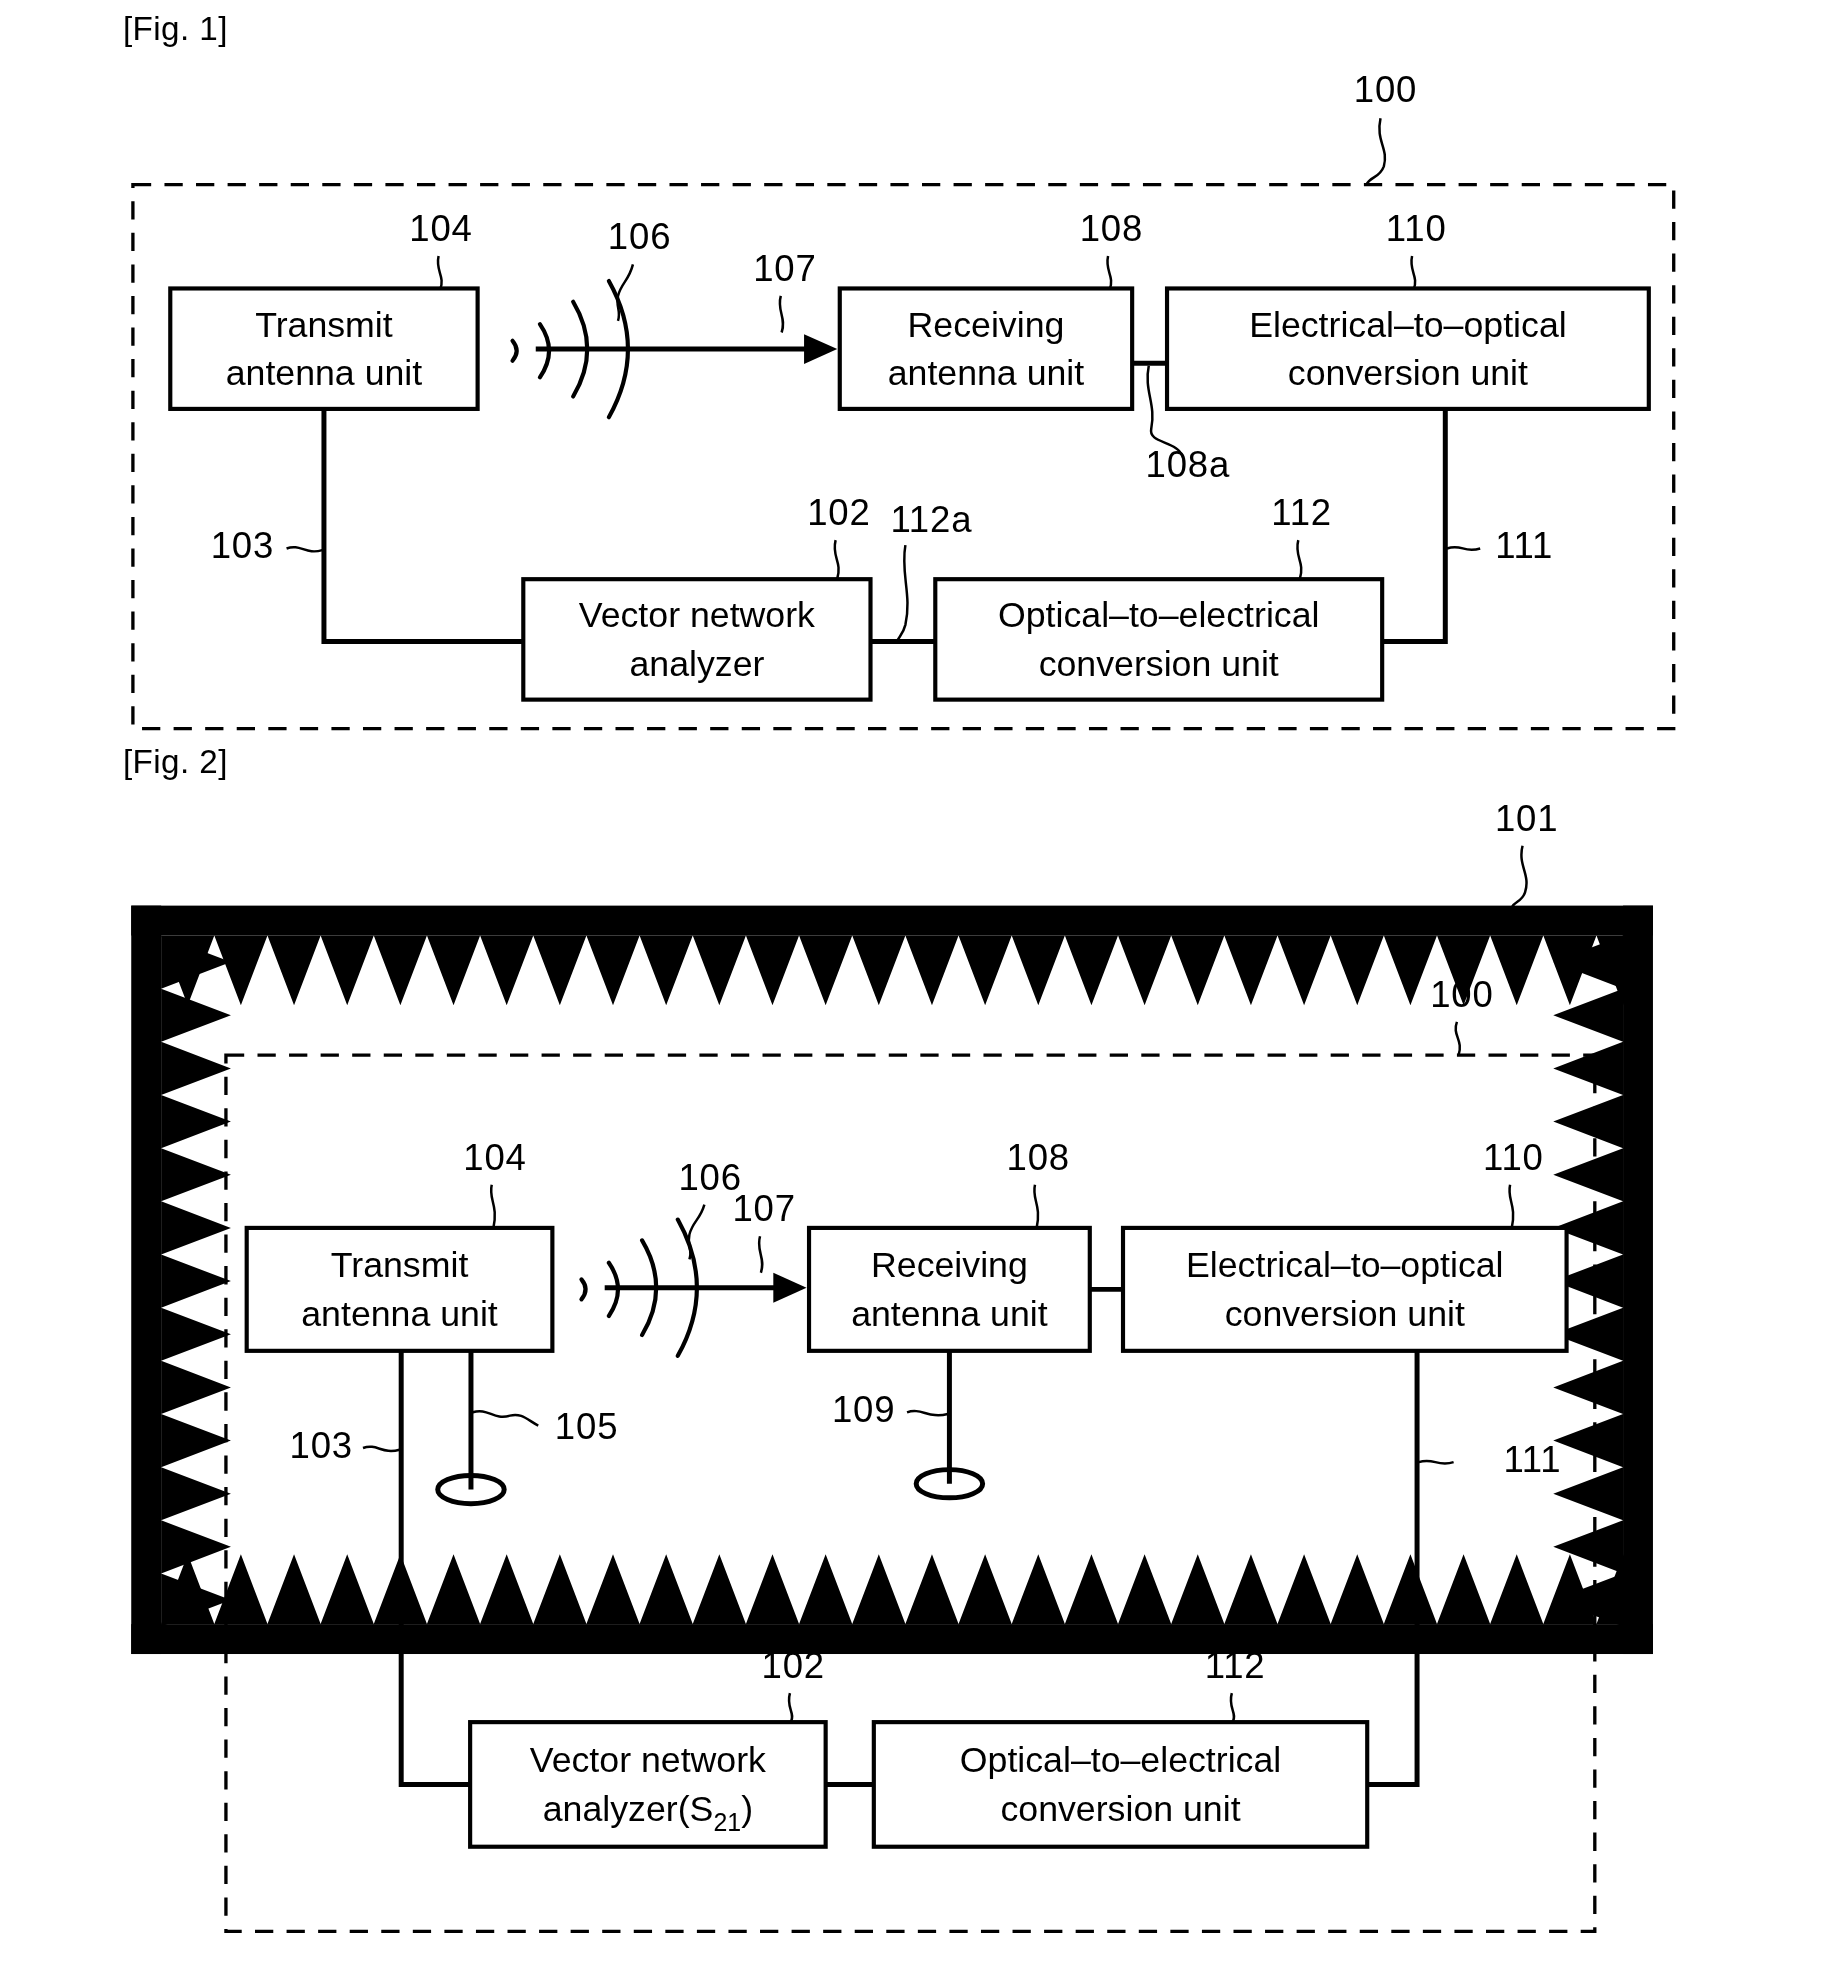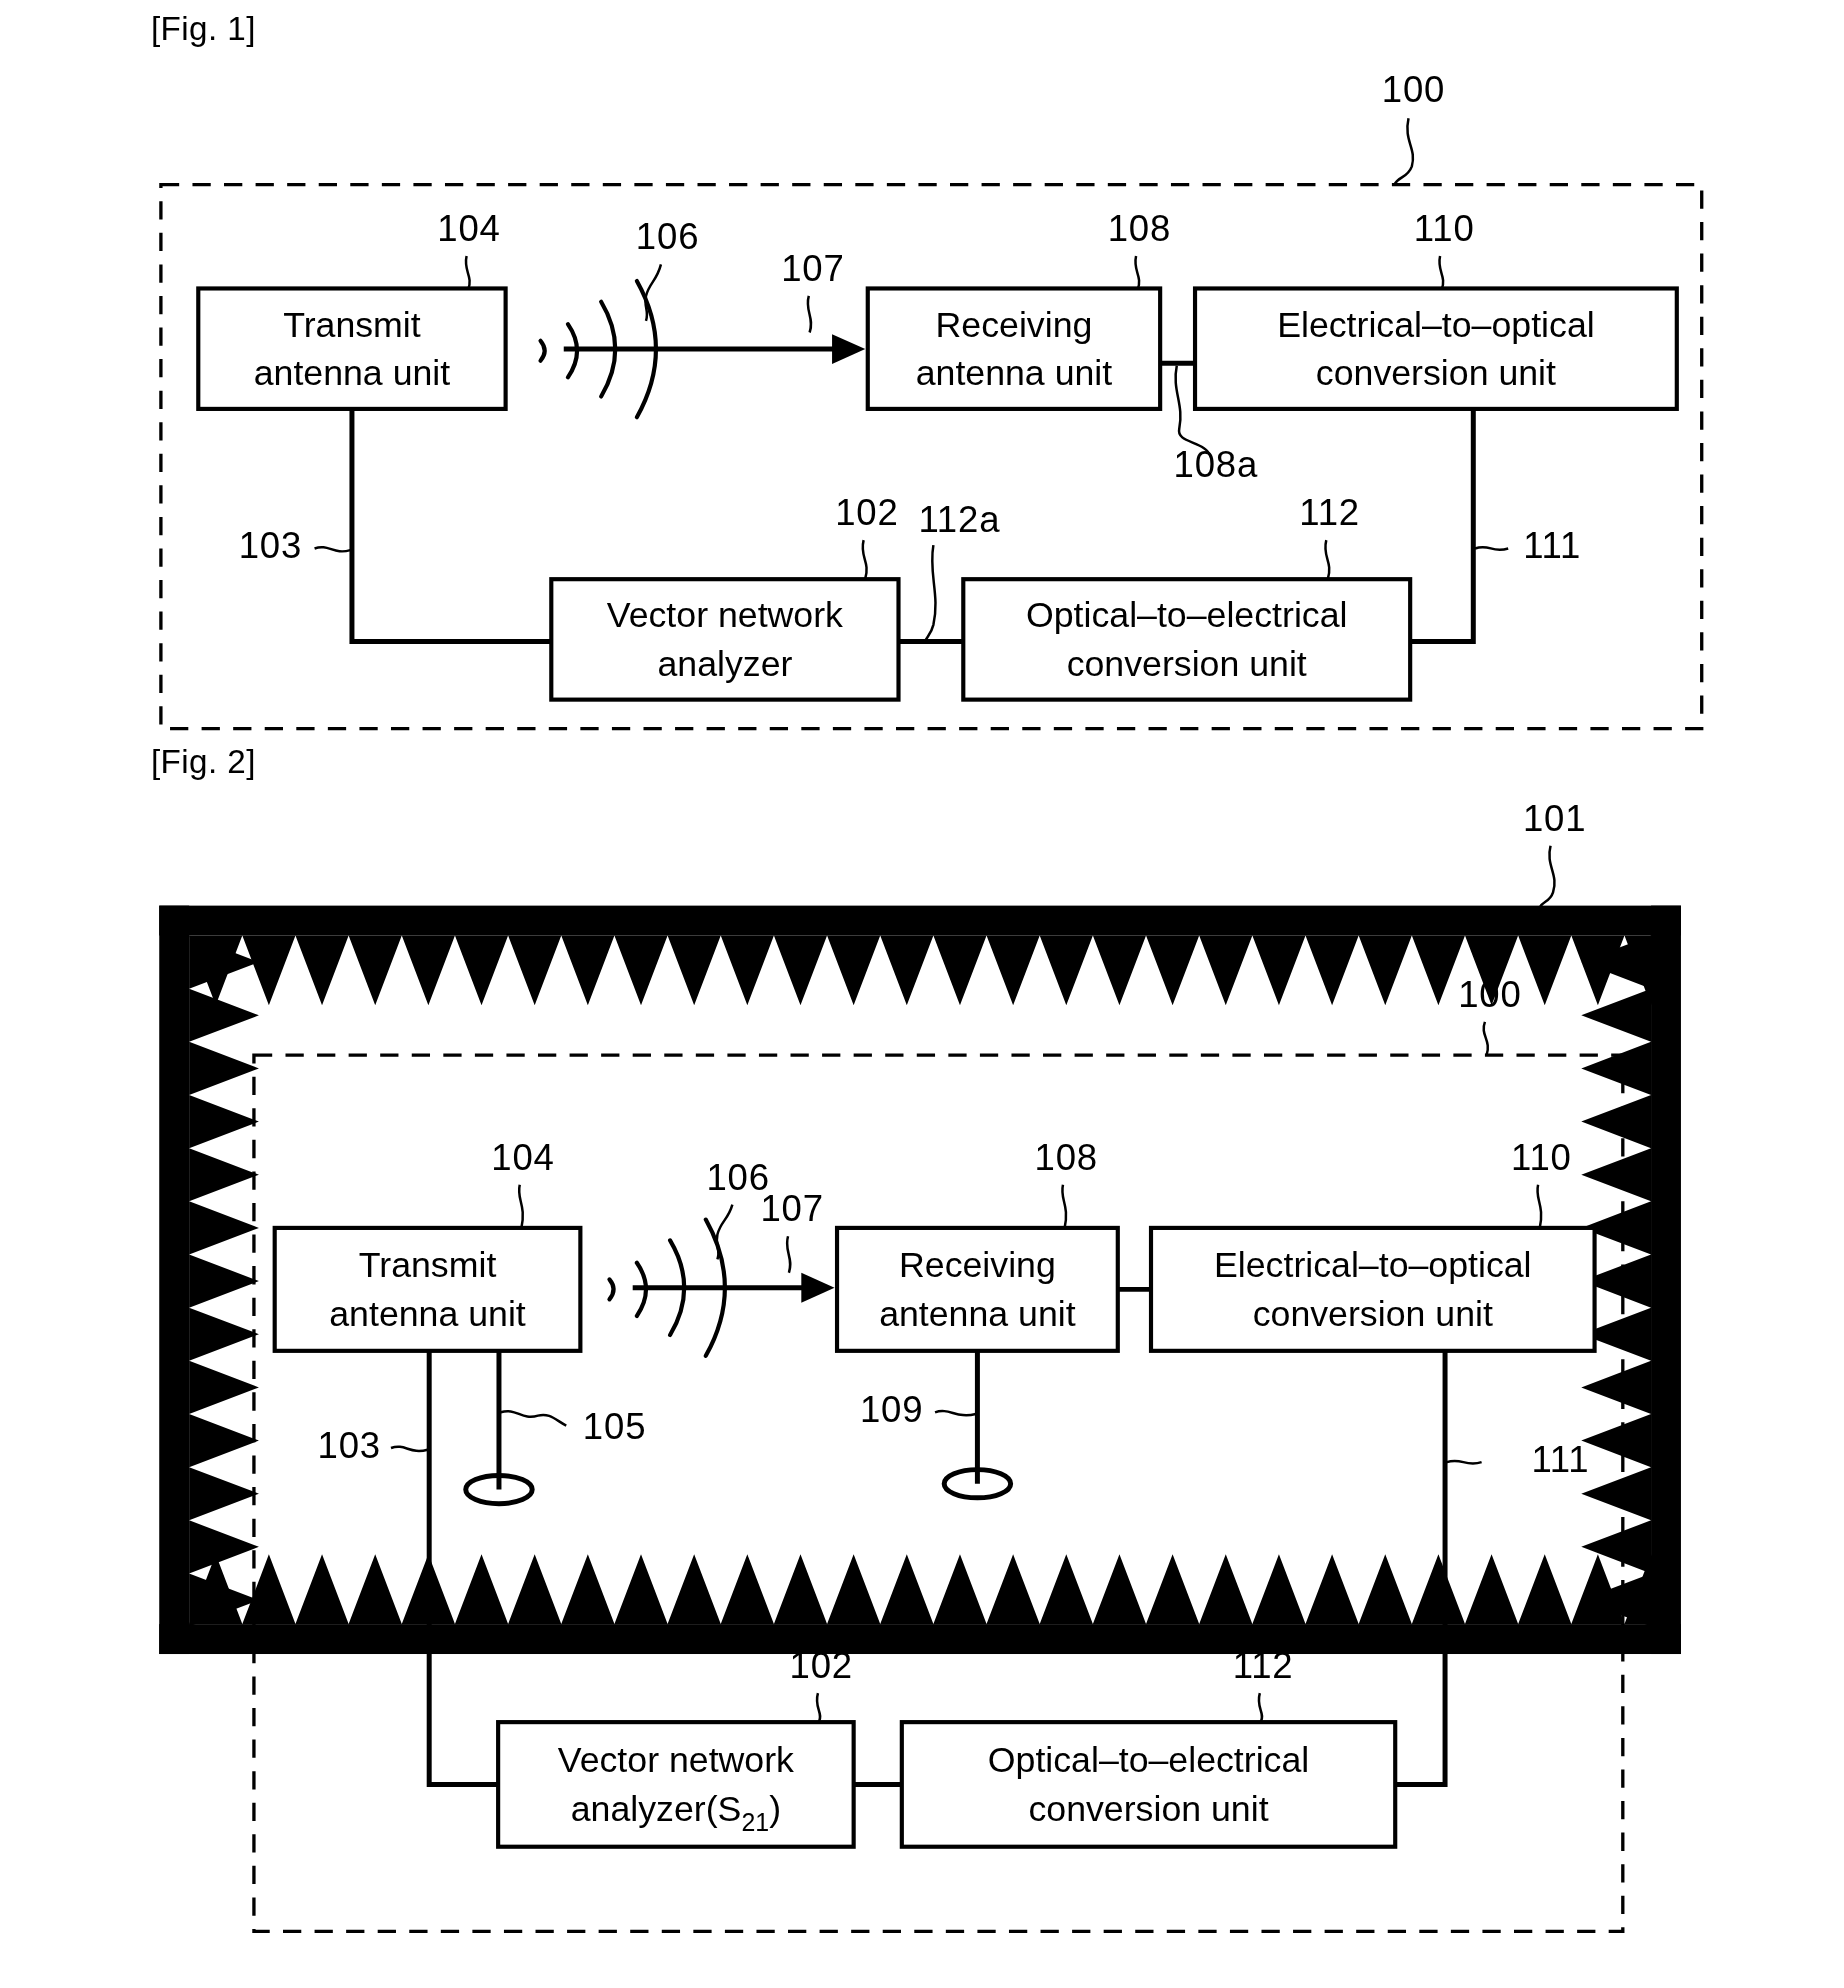--- a/index.html
+++ b/index.html
@@ -11,21 +11,20 @@
     width: 1844px;
     height: 1989px;
     position: relative;
     font-family: "Liberation Sans", sans-serif;
     color: #000000;
     overflow: hidden;
   }
   .page {
     position: absolute;
     inset: 0;
-    margin-left: 28px;
   }
   svg.sheet {
     position: absolute;
     left: 0;
     top: 0;
     width: 1844px;
     height: 1989px;
     display: block;
   }
   .fig-caption {

